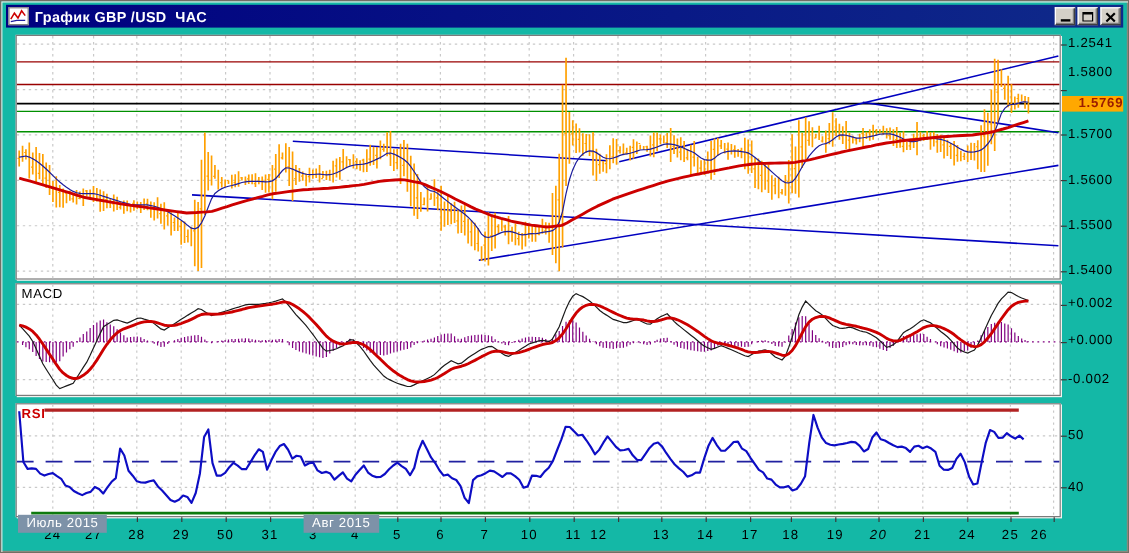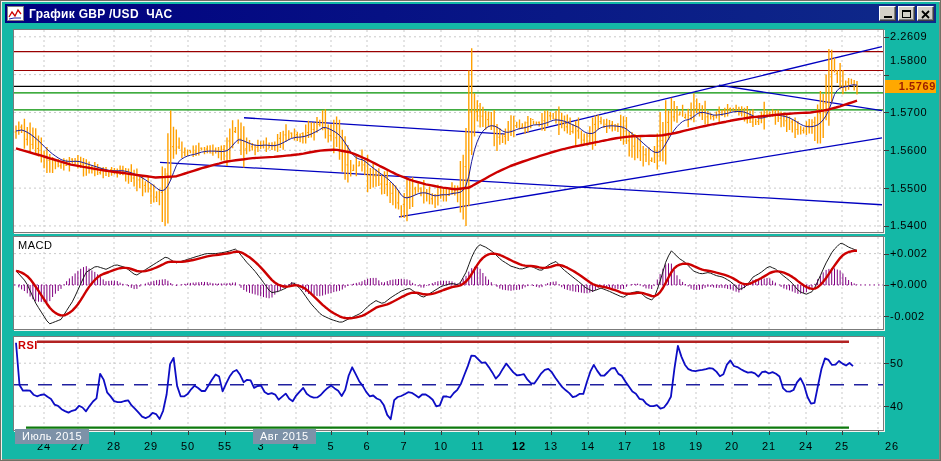--- a/index.html
+++ b/index.html
@@ -183,21 +183,21 @@
         <line x1="0" y1="26.20323325635104" x2="869" y2="26.20323325635104" stroke="#c9c9c9" stroke-width="1" stroke-dasharray="2 3"></line>
         <line x1="0" y1="69.15935334872978" x2="869" y2="69.15935334872978" stroke="#c9c9c9" stroke-width="1" stroke-dasharray="2 3"></line>
         <line x1="23" y1="4.725173210161668" x2="835" y2="4.725173210161668" stroke="#B22222" stroke-width="2.6"></line>
         <line x1="0" y1="47.68129330254042" x2="869" y2="47.68129330254042" stroke="#2020A0" stroke-width="1.4" stroke-dasharray="14 10"></line>
         <line x1="12" y1="90.63741339491916" x2="835" y2="90.63741339491916" stroke="#0E7A0E" stroke-width="2.4"></line>
         <polyline points="2.0,5.7 5.5,48.0 9.0,53.7 12.5,53.3 16.0,53.7 19.5,57.7 23.0,59.3 26.5,58.0 30.0,57.3 33.5,59.8 37.0,62.0 40.5,67.6 44.0,68.8 47.5,72.2 51.0,74.1 54.5,75.6 58.0,73.8 61.5,72.9 65.0,68.8 68.5,70.5 72.0,74.3 75.5,69.1 79.0,64.5 82.5,61.4 86.1,36.8 89.6,42.6 93.1,55.3 96.6,59.4 100.1,64.1 103.6,65.1 107.1,65.2 110.6,64.0 114.1,63.3 117.6,68.4 121.1,71.8 124.6,75.7 128.1,79.6 131.6,81.1 135.1,79.5 138.6,75.9 142.1,77.1 145.6,82.0 149.1,73.8 152.6,57.5 156.1,27.1 159.6,20.9 163.1,48.9 166.6,59.3 170.1,59.4 173.6,57.1 177.1,52.3 180.6,48.7 184.1,51.0 187.6,54.0 191.1,54.0 194.6,48.3 198.1,42.5 201.6,37.4 205.1,39.6 208.6,54.4 212.1,46.6 215.6,39.6 219.1,34.7 222.6,33.0 226.1,37.8 229.6,45.2 233.1,42.8 236.6,43.4 240.1,50.9 243.6,49.0 247.1,48.6 250.6,55.0 254.2,57.2 257.7,56.2 261.2,57.6 264.7,62.7 268.2,59.6 271.7,56.6 275.2,61.8 278.7,64.2 282.2,58.6 285.7,54.7 289.2,50.9 292.7,56.8 296.2,59.4 299.7,60.6 303.2,60.4 306.7,58.0 310.2,54.1 313.7,50.9 317.2,48.6 320.7,51.4 324.2,53.8 327.7,59.0 331.2,52.9 334.7,38.5 338.2,30.3 341.7,37.2 345.2,44.2 348.7,48.9 352.2,54.9 355.7,59.3 359.2,58.5 362.7,61.5 366.2,63.0 369.7,67.9 373.2,77.9 376.7,82.2 380.2,63.1 383.7,60.0 387.2,59.0 390.7,57.3 394.2,55.2 397.7,55.8 401.2,58.1 404.7,60.5 408.2,57.5 411.7,57.4 415.2,59.8 418.7,62.8 422.3,69.4 425.8,68.3 429.3,59.3 432.8,59.5 436.3,60.5 439.8,56.0 443.3,52.8 446.8,47.1 450.3,38.0 453.8,29.1 457.3,18.7 460.8,18.8 464.3,22.4 467.8,25.9 471.3,25.3 474.8,30.1 478.3,35.4 481.8,41.6 485.3,37.9 488.8,31.9 492.3,26.6 495.8,31.0 499.3,35.4 502.8,38.3 506.3,38.0 509.8,37.1 513.3,42.4 516.8,46.2 520.3,46.5 523.8,41.5 527.3,36.3 530.8,32.8 534.3,31.8 537.8,35.2 541.3,40.7 544.8,45.6 548.3,50.1 551.8,53.3 555.3,56.1 558.8,60.2 562.3,59.1 565.8,56.8 569.3,56.9 572.8,45.2 576.3,34.7 579.8,27.9 583.3,33.9 586.8,38.6 590.4,38.5 593.9,35.0 597.4,31.3 600.9,31.0 604.4,36.9 607.9,38.9 611.4,44.5 614.9,49.6 618.4,54.6 621.9,56.7 625.4,61.8 628.9,62.7 632.4,66.8 635.9,69.1 639.4,69.1 642.9,68.1 646.4,71.7 649.9,70.5 653.4,66.1 656.9,59.8 660.4,31.9 663.9,8.8 667.4,19.6 670.9,27.7 674.4,32.2 677.9,33.6 681.4,34.1 684.9,33.4 688.4,32.9 691.9,32.2 695.4,31.2 698.9,31.7 702.4,34.6 705.9,39.2 709.4,37.2 712.9,27.6 716.4,23.4 719.9,29.0 723.4,30.1 726.9,32.2 730.4,34.1 733.9,35.6 737.4,35.2 740.9,36.4 744.4,39.6 747.9,35.2 751.4,34.5 754.9,36.5 758.5,35.1 762.0,36.8 765.5,39.5 769.0,51.1 772.5,54.4 776.0,54.6 779.5,53.0 783.0,45.4 786.5,41.1 790.0,48.1 793.5,60.0 797.0,66.7 800.5,65.9 804.0,48.5 807.5,31.8 811.0,21.4 814.5,22.9 818.0,27.9 821.5,27.7 825.0,24.0 828.5,26.6 832.0,28.5 835.5,26.0 839.0,29.1" stroke="#0D0DC4" stroke-width="1.8" fill="none" stroke-linejoin="round"></polyline>
       </svg>
     </div>
 
   <div id="right-axis">
-      <div class="ylab" style="top: 29.309px;">2.2609</div>
+      <div class="ylab" style="top: 29.309px;">1.2541</div>
       <div class="ytick" style="top: 35.809px;"></div>
       <div class="ylab" style="top: 53px;">1.5800</div>
       <div class="ytick" style="top: 73.6367px;"></div>
       <div class="ylab" style="top: 104.964px;">1.5700</div>
       <div class="ytick" style="top: 111.464px;"></div>
       <div class="ylab" style="top: 142.792px;">1.5600</div>
       <div class="ytick" style="top: 149.292px;"></div>
       <div class="ylab" style="top: 180.62px;">1.5500</div>
       <div class="ytick" style="top: 187.12px;"></div>
       <div class="ylab" style="top: 218.448px;">1.5400</div>
@@ -219,54 +219,54 @@
       <div class="xlab" style="left: 43px;">24</div>
       <div class="xtick" style="left: 77px;"></div>
       <div class="xlab" style="left: 77px;">27</div>
       <div class="xtick" style="left: 113px;"></div>
       <div class="xlab" style="left: 113px;">28</div>
       <div class="xtick" style="left: 150px;"></div>
       <div class="xlab" style="left: 150px;">29</div>
       <div class="xtick" style="left: 187px;"></div>
       <div class="xlab" style="left: 187px;">50</div>
       <div class="xtick" style="left: 224px;"></div>
-      <div class="xlab" style="left: 224px;">55</div>
+      <div class="xlab" style="left: 224px;">31</div>
       <div class="xtick" style="left: 260px;"></div>
       <div class="xlab" style="left: 260px;">3</div>
       <div class="xtick" style="left: 295px;"></div>
       <div class="xlab" style="left: 295px;">4</div>
       <div class="xtick" style="left: 330px;"></div>
       <div class="xlab" style="left: 330px;">5</div>
       <div class="xtick" style="left: 366px;"></div>
       <div class="xlab" style="left: 366px;">6</div>
       <div class="xtick" style="left: 403px;"></div>
       <div class="xlab" style="left: 403px;">7</div>
       <div class="xtick" style="left: 440px;"></div>
       <div class="xlab" style="left: 440px;">10</div>
       <div class="xtick" style="left: 477px;"></div>
       <div class="xlab" style="left: 477px;">11</div>
       <div class="xtick" style="left: 514px;"></div>
-      <div class="xlab" style="left: 518px; font-weight: bold;">12</div>
+      <div class="xlab" style="left: 498px;">12</div>
       <div class="xtick" style="left: 550px;"></div>
       <div class="xlab" style="left: 550px;">13</div>
       <div class="xtick" style="left: 587px;"></div>
       <div class="xlab" style="left: 587px;">14</div>
       <div class="xtick" style="left: 624px;"></div>
       <div class="xlab" style="left: 624px;">17</div>
       <div class="xtick" style="left: 658px;"></div>
       <div class="xlab" style="left: 658px;">18</div>
       <div class="xtick" style="left: 695px;"></div>
       <div class="xlab" style="left: 695px;">19</div>
       <div class="xtick" style="left: 731px;"></div>
-      <div class="xlab" style="left: 731px;">20</div>
+      <div class="xlab" style="left: 731px; font-style: italic;">20</div>
       <div class="xtick" style="left: 768px;"></div>
       <div class="xlab" style="left: 768px;">21</div>
       <div class="xtick" style="left: 805px;"></div>
       <div class="xlab" style="left: 805px;">24</div>
       <div class="xtick" style="left: 841px;"></div>
       <div class="xlab" style="left: 841px;">25</div>
       <div class="xtick" style="left: 877px;"></div>
-      <div class="xlab" style="left: 891px;">26</div>
+      <div class="xlab" style="left: 865px;">26</div>
       <div class="badge" style="left: 14px;">Июль 2015</div>
       <div class="badge" style="left: 252px;">Авг 2015</div>
     </div>
 
 </div>
 
 </body></html>

